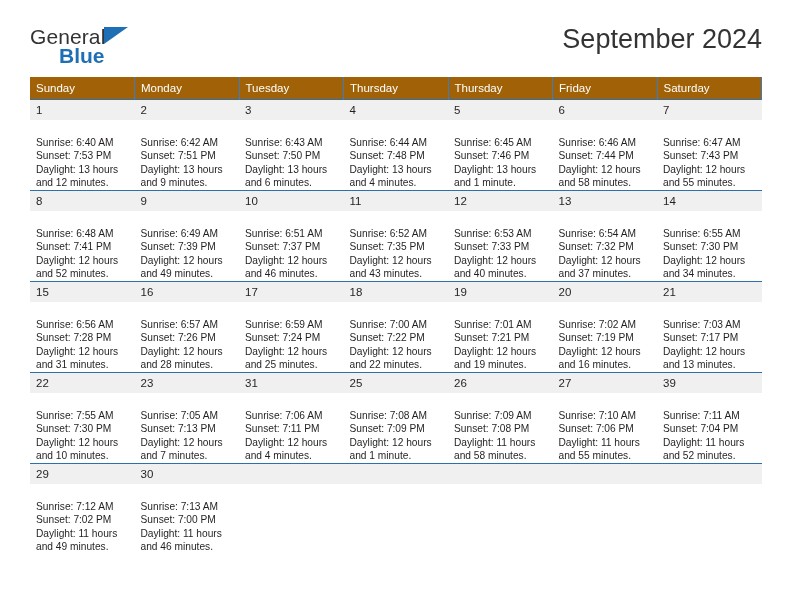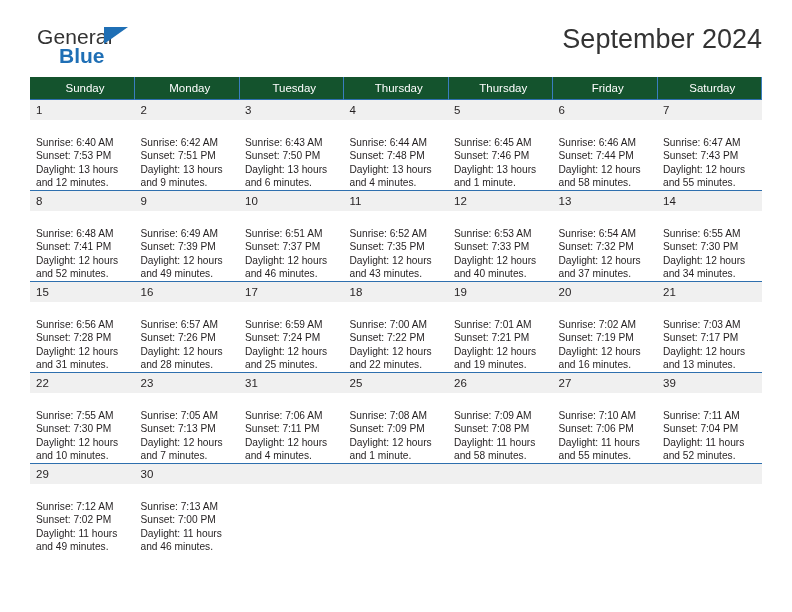--- a/index.html
+++ b/index.html
@@ -39,21 +39,20 @@
     height: 46px;
     line-height: 1;
   }
   .logo-general {
     position: absolute;
     left: 0;
     top: 2px;
     font-size: 21px;
     letter-spacing: .1px;
     color: #333333;
-    margin-left: 7px;
   }
   .logo-tri {
     position: absolute;
     left: 74px;
     top: 3px;
     width: 0;
     height: 0;
     border-left: 24px solid #1f6fb5;
     border-bottom: 17px solid transparent;
   }
@@ -87,25 +86,25 @@
 
   
   .cal {
     width: 732px;
     border-collapse: collapse;
     table-layout: fixed;
     margin-top: 3px;
   }
 
   .cal th {
-    background: #14532d;
+    background: #a16207;
     color: #ffffff;
     font-size: 11.5px;
     font-weight: normal;
-    text-align: center;
+    text-align: left;
     padding: 5px 0 5px 6px;
     height: 20px;
     box-sizing: border-box;
     border-right: 1px solid #3a7dc0;
   }
 
   .weekrow td {
     vertical-align: top;
     padding: 0;
     width: 104.57px;

